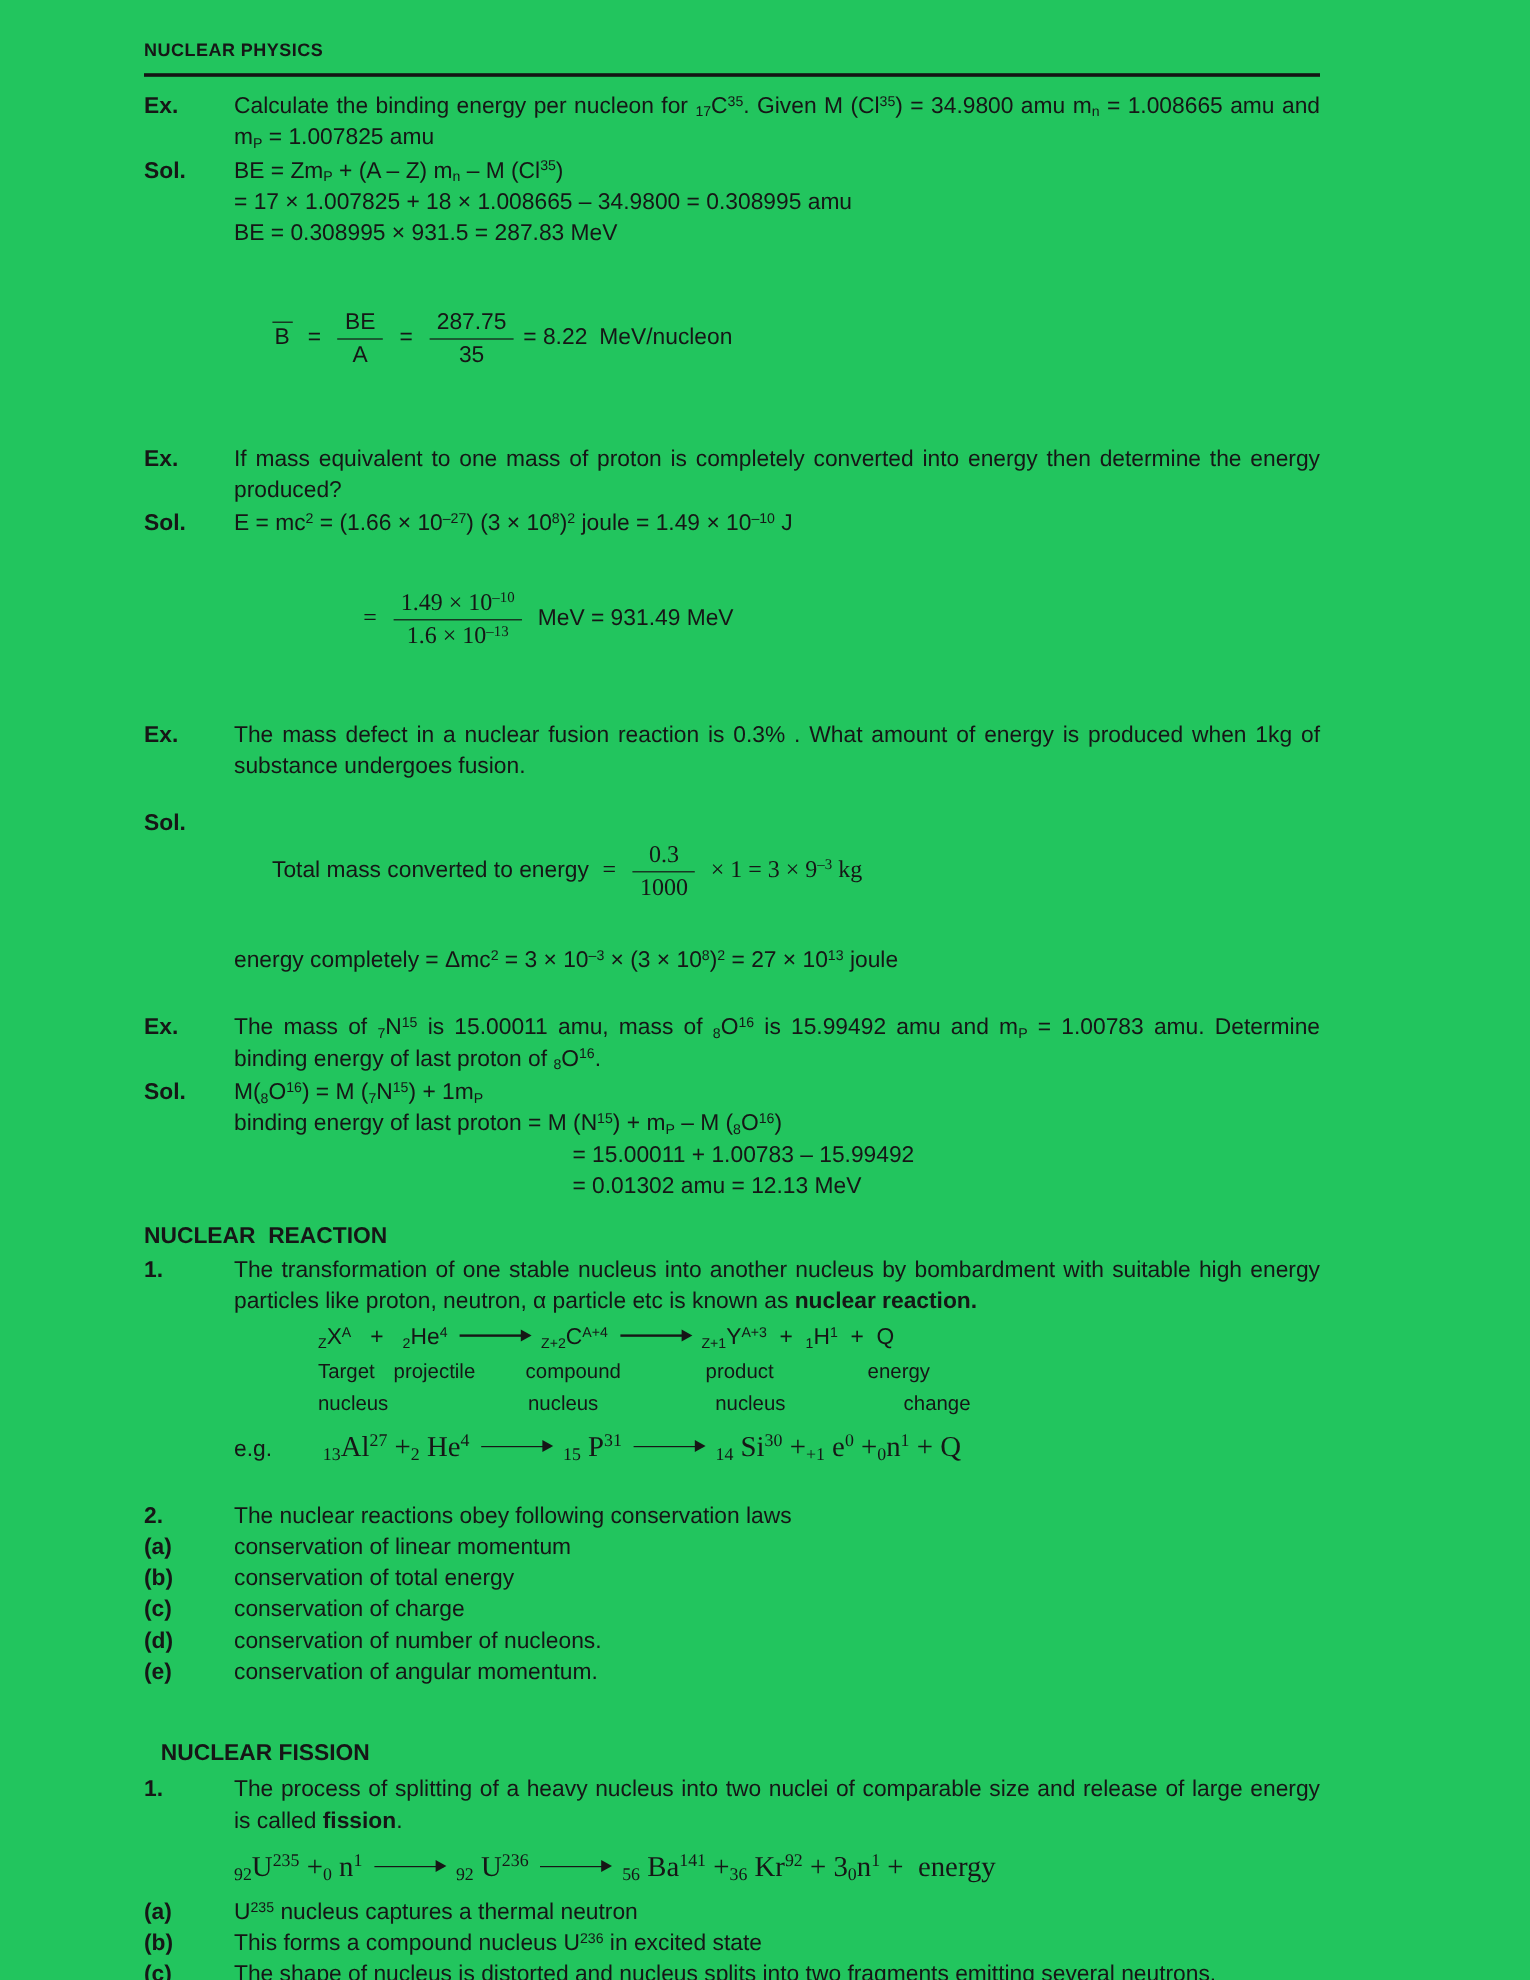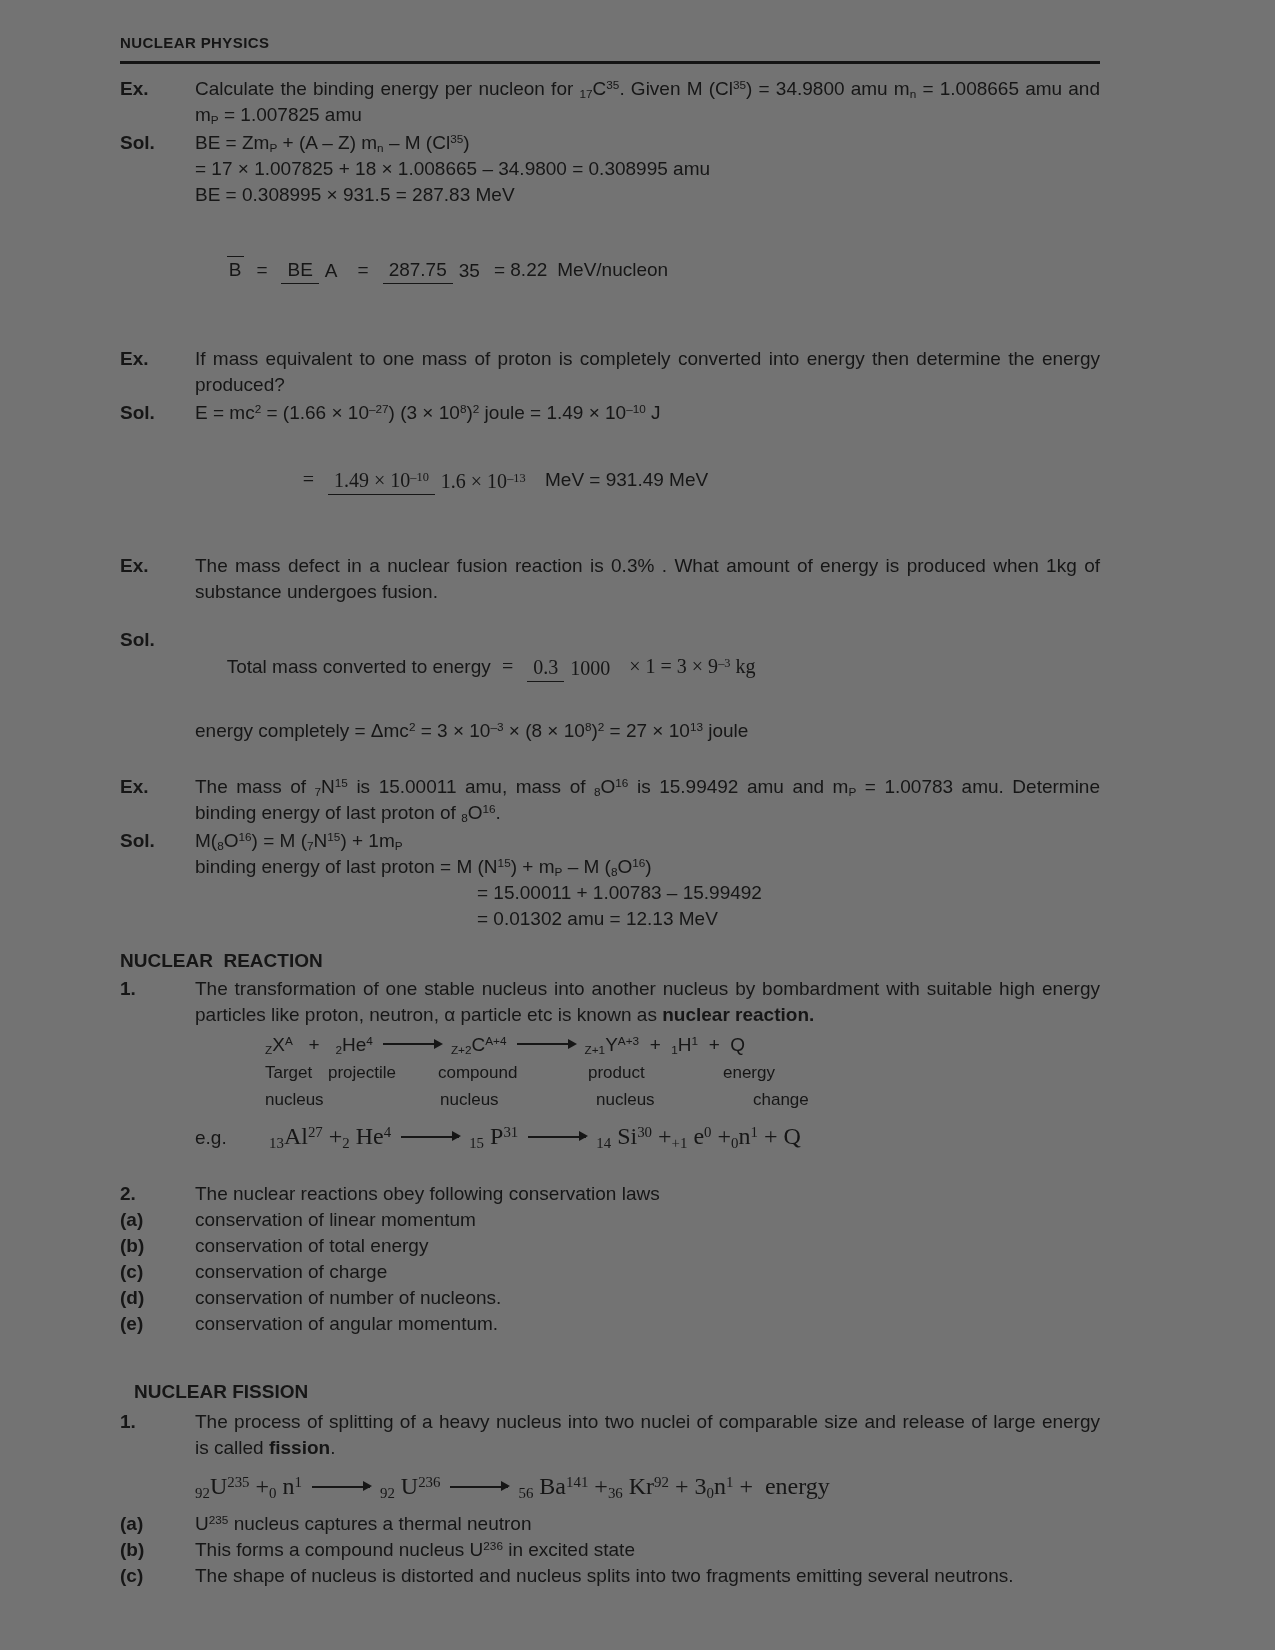--- a/index.html
+++ b/index.html
@@ -9,37 +9,37 @@
     height: 1650px;
     box-sizing: border-box;
     padding: 30px 175px 40px 120px;
     display: flex;
     flex-direction: column;
     font-family: "Liberation Sans", "DejaVu Sans", sans-serif;
     font-size: 19px;
     line-height: 26px;
     color: #161616;
     overflow: hidden;
-    background: #737373;
+    background: #22c55e;
   }
   .header-title { font-size: 15px; font-weight: 700; letter-spacing: 0.4px; }
   .header-rule { height: 3px; background: #141414; margin-top: 5px; }
 
   .row { display: flex; }
   .lbl { flex: 0 0 75px; width: 75px; font-weight: 700; }
   .body { flex: 1; min-width: 0; }
   .just { text-align: justify; }
 
   sup { position: relative; top: -0.52em; font-size: 0.62em; line-height: 0; vertical-align: baseline; }
   sub { position: relative; top: 0.26em;  font-size: 0.62em; line-height: 0; vertical-align: baseline; }
 
   .eqline { white-space: pre-wrap; }
   .eq, .serif-eq, .section-heading { white-space: pre-wrap; }
 
-  .frac { display: inline-flex; vertical-align: middle; text-align: center; margin: 0 8px; line-height: 23px; }
+  .frac { display: inline-flex; flex-direction: column; vertical-align: middle; text-align: center; margin: 0 8px; line-height: 23px; }
   .frac .num { border-bottom: 1.7px solid #161616; padding: 1px 6px 2px; }
   .frac .den { padding: 2px 6px 0; }
 
   .serif { font-family: "Liberation Serif", "DejaVu Serif", serif; font-size: 20px; }
   .serif-eq { font-family: "Liberation Serif", "DejaVu Serif", serif; font-size: 24px; }
 
   .bbar { display: inline-block; border-top: 1.7px solid #161616; padding: 0 3px 0 2px; margin-right: 6px; }
   .op { margin: 0 6px; }
   .gap { margin-left: 10px; }
 
@@ -120,21 +120,21 @@
     <div class="body just">The mass defect in a nuclear fusion reaction is 0.3% . What amount of energy is produced when 1kg of substance undergoes fusion.</div>
   </div>
   <div class="row mt22">
     <div class="lbl">Sol.</div>
     <div class="body eqline">
       <span>Total mass converted to energy </span><span class="serif"><span class="op">=</span><span class="frac"><span class="num">0.3</span><span class="den">1000</span></span><span><span> × 1 = 3 × 9</span><sup>–3</sup><span> kg</span></span></span>
     </div>
   </div>
   <div class="row mt10">
     <div class="lbl"></div>
-    <div class="body"><span>energy completely = Δmc</span><sup>2</sup><span> = 3 × 10</span><sup>–3</sup><span> × (8 × 10</span><sup>8</sup><span>)</span><sup>2</sup><span> = 27 × 10</span><sup>13</sup><span> joule</span></div>
+    <div class="body"><span>energy completely = Δmc</span><sup>2</sup><span> = 3 × 10</span><sup>–3</sup><span> × (3 × 10</span><sup>8</sup><span>)</span><sup>2</sup><span> = 27 × 10</span><sup>13</sup><span> joule</span></div>
   </div>
 
   <div class="row mt30">
     <div class="lbl">Ex.</div>
     <div class="body just"><span>The mass of </span><sub>7</sub><span>N</span><sup>15</sup><span> is 15.00011 amu, mass of </span><sub>8</sub><span>O</span><sup>16</sup><span> is 15.99492 amu and m</span><sub>P</sub><span> = 1.00783 amu. Determine binding energy of last proton of </span><sub>8</sub><span>O</span><sup>16</sup><span>.</span></div>
   </div>
   <div class="row mt2">
     <div class="lbl">Sol.</div>
     <div class="body">
       <div><span>M(</span><sub>8</sub><span>O</span><sup>16</sup><span>) = M (</span><sub>7</sub><span>N</span><sup>15</sup><span>) + 1m</span><sub>P</sub></div>

